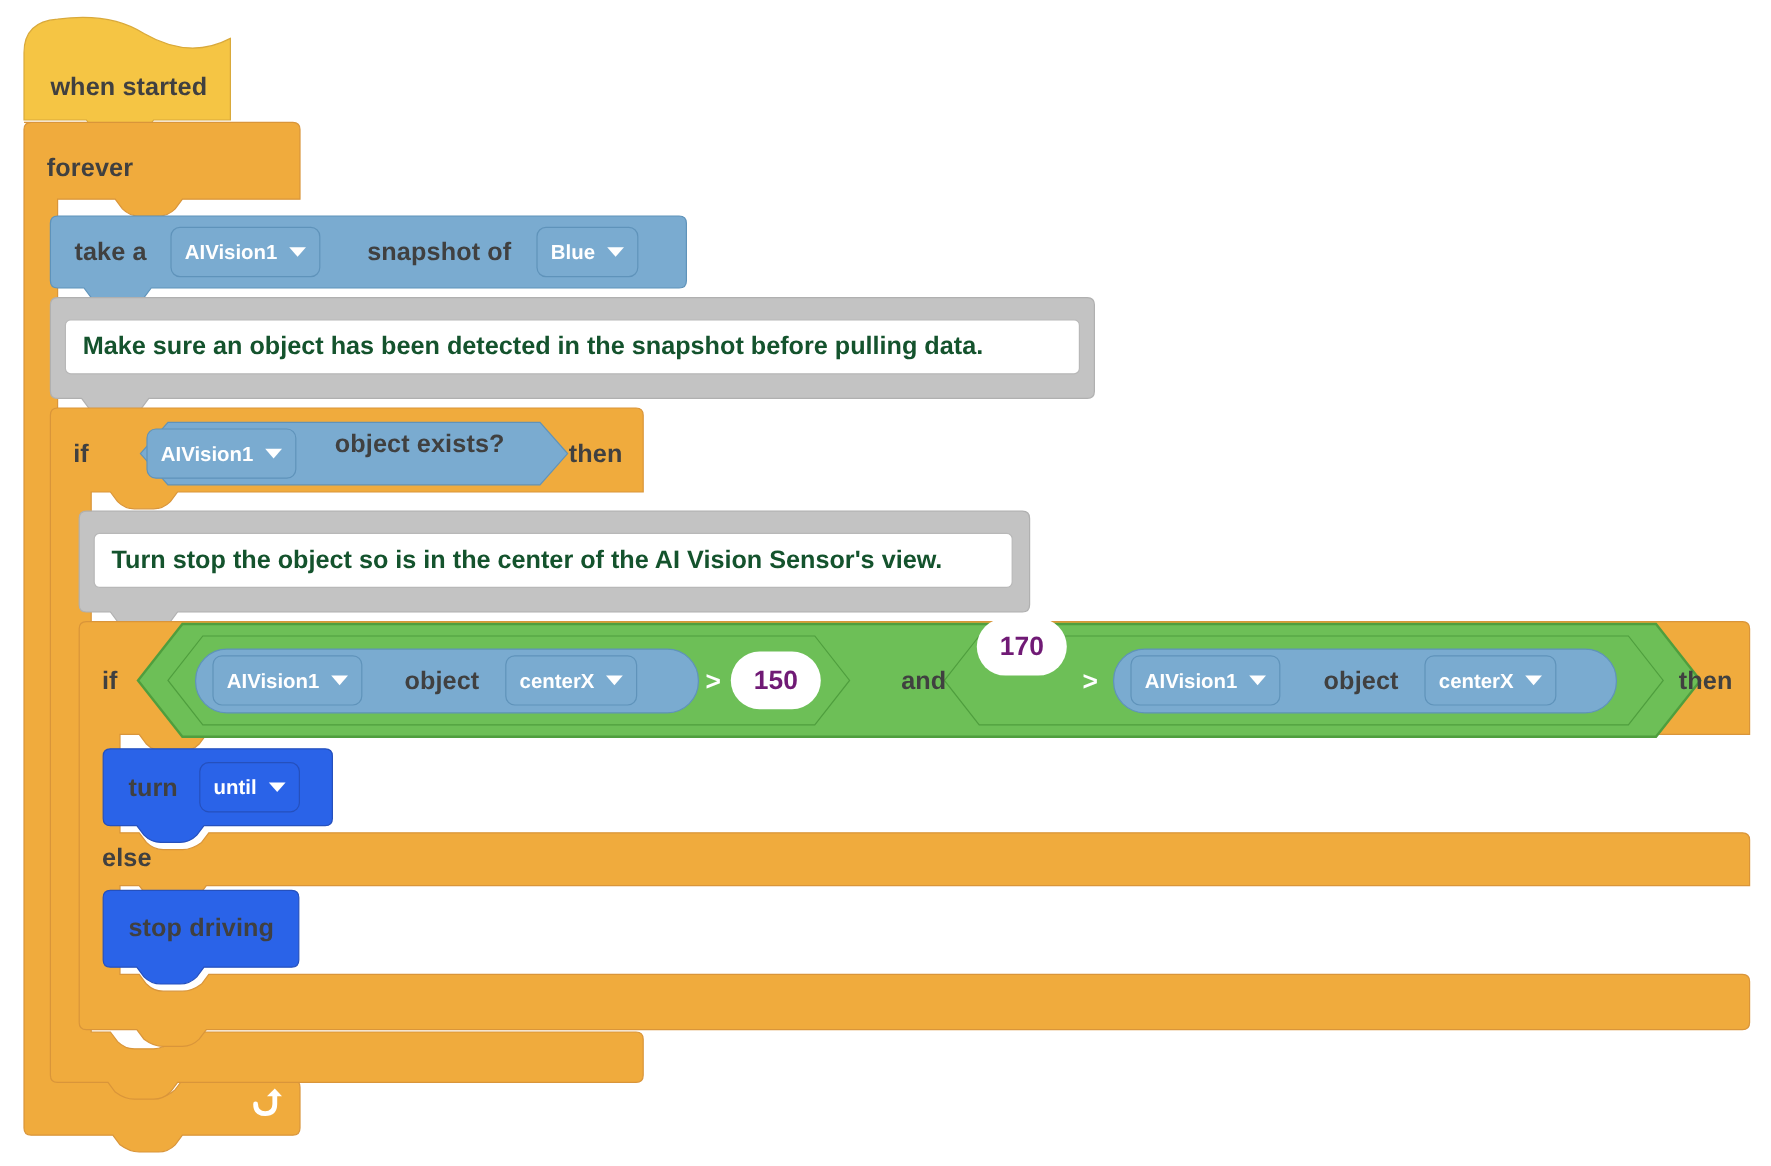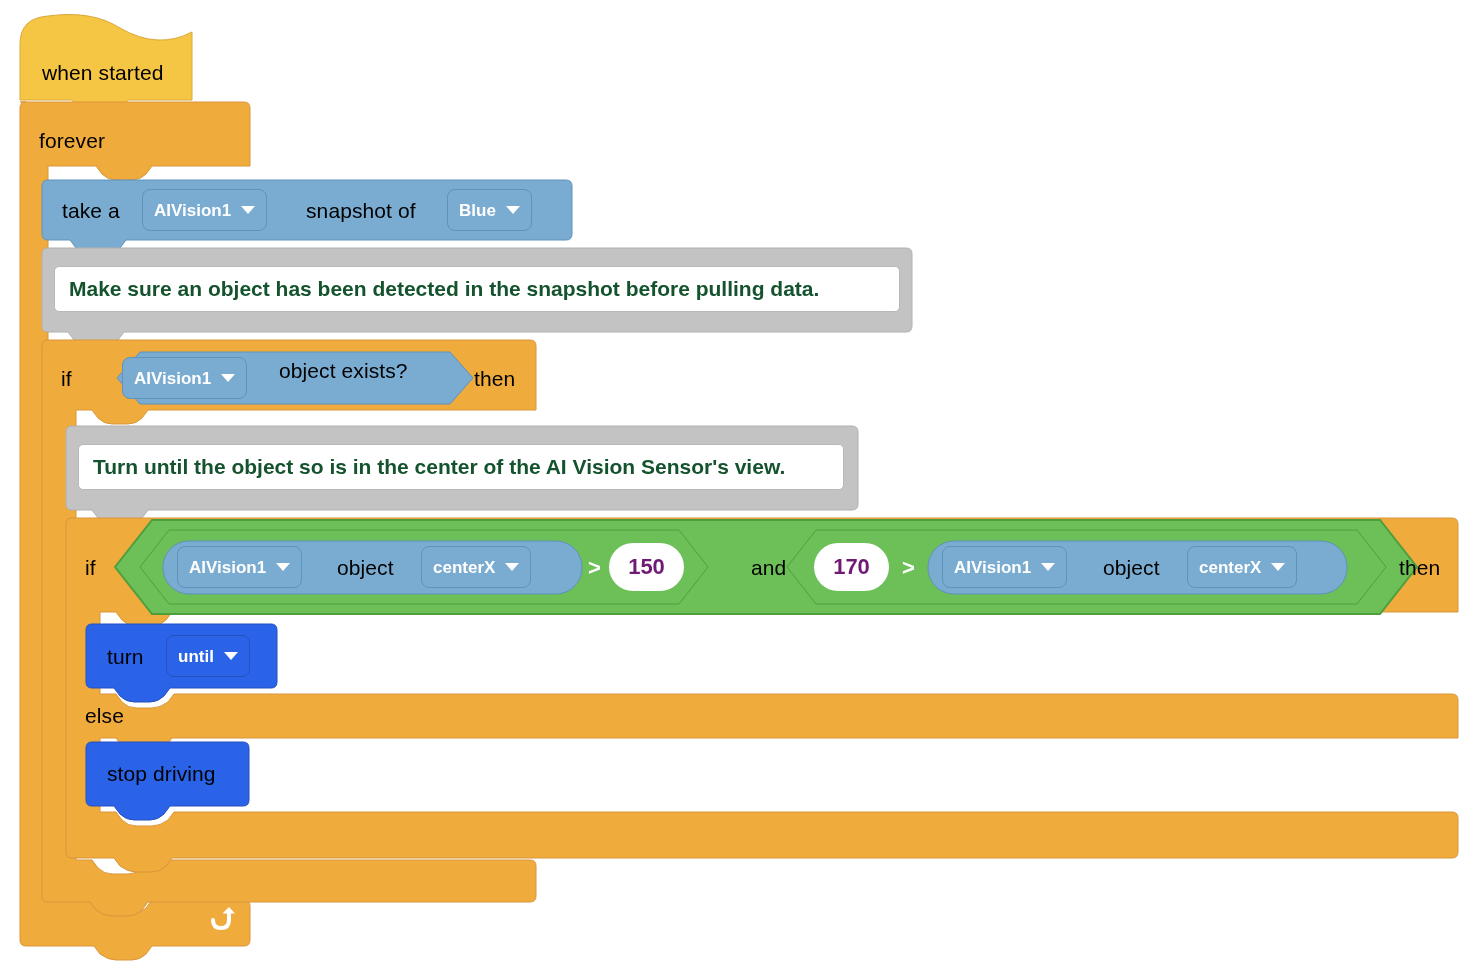--- a/index.html
+++ b/index.html
@@ -18,22 +18,22 @@
 
   #workspace {
     position: absolute;
     left: 0; top: 0;
     width: 1476px;
     height: 972px;
   }
 
   
   .lbl {
-    color: #000000;
-    font-weight: normal;
+    color: #404040;
+    font-weight: bold;
     font-size: 21px;
     letter-spacing: .1px;
     white-space: nowrap;
     line-height: 1;
   }
 
   
   svg.blocks {
     position: absolute;
     left: 0; top: 0;
@@ -303,39 +303,39 @@
   <div class="comment-text" style="left:54px; top:266px; width:846px; height:46px;">Make sure an object has been detected in the snapshot before pulling data.</div>
 
   <div class="lbl abs" style="left:61px; top:368px;">if</div>
   <div class="field on-sensor" style="left:122px; top:357px; height:42px;">
     <span class="ftext">AIVision1</span>
     <span class="caret"></span>
   </div>
   <div class="lbl abs" style="left:279px; top:360px;">object exists?</div>
   <div class="lbl abs" style="left:474px; top:368px;">then</div>
 
-  <div class="comment-text" style="left:78px; top:444px; width:766px; height:46px;">Turn until the object so is in the center of the AI Vision Sensor's view.</div>
+  <div class="comment-text" style="left:78px; top:444px; width:766px; height:46px;">Turn stop the object so is in the center of the AI Vision Sensor's view.</div>
 
   <div class="lbl abs" style="left:85px; top:557px;">if</div>
 
   <div class="field on-sensor" style="left:177px; top:546px; height:42px;">
     <span class="ftext">AIVision1</span>
     <span class="caret"></span>
   </div>
   <div class="lbl abs" style="left:337px; top:557px;">object</div>
   <div class="field on-sensor" style="left:421px; top:546px; height:42px;">
     <span class="ftext">centerX</span>
     <span class="caret"></span>
   </div>
   <div class="op" style="left:588px; top:557px;">&gt;</div>
   <div class="numfield" style="left:609px; top:543px; width:75px; height:48px;">150</div>
 
   <div class="lbl abs" style="left:727px; top:557px;margin-left:24px;">and</div>
 
-  <div class="numfield" style="left:814px; top:543px; width:75px; height:48px;">170</div>
+  <div class="numfield" style="left:814px; top:515px; width:75px; height:48px;">170</div>
   <div class="op" style="left:902px; top:557px;">&gt;</div>
   <div class="field on-sensor" style="left:942px; top:546px; height:42px;">
     <span class="ftext">AIVision1</span>
     <span class="caret"></span>
   </div>
   <div class="lbl abs" style="left:1103px; top:557px;">object</div>
   <div class="field on-sensor" style="left:1187px; top:546px; height:42px;">
     <span class="ftext">centerX</span>
     <span class="caret"></span>
   </div>

